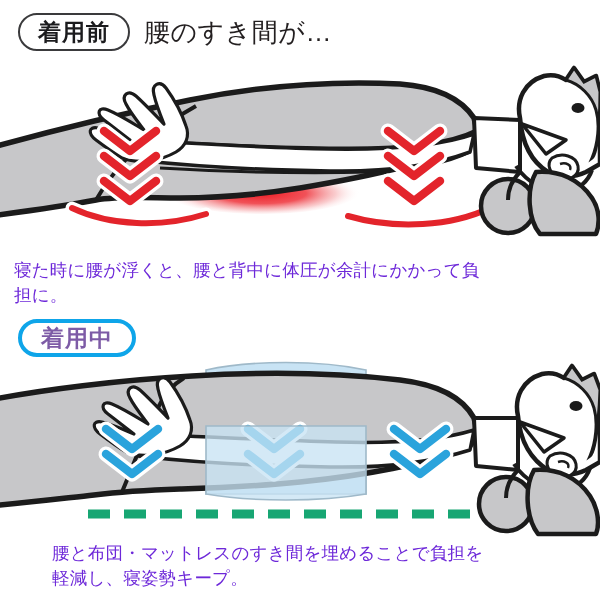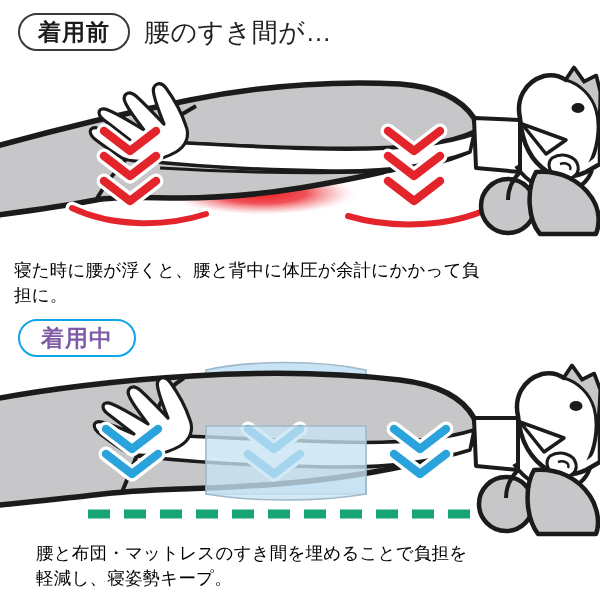--- a/index.html
+++ b/index.html
@@ -47,52 +47,52 @@
     font-weight: bold;
     font-size: 23px;
     letter-spacing: 1px;
     background: #ffffff;
   }
   .badge-before {
     border: 2px solid #3a3a3c;
     color: #1b1b1d;
   }
   .badge-during {
-    border: 2px solid #0ea5e9;
+    border: 4px solid #0ea5e9;
     color: #7d5ba6;
     min-width: 118px;
   }
   .hdr-title {
     margin-left: 14px;
     font-size: 26px;
     font-weight: normal;
     color: #231f20;
     letter-spacing: 0.5px;
     white-space: nowrap;
   }
 
   
   .caption {
     position: absolute;
     left: 0;
     width: 496px;
     box-sizing: border-box;
     font-size: 17.5px;
     line-height: 1.45;
-    color: #000000;
+    color: #6d28d9;
     letter-spacing: 0.2px;
     white-space: pre-line;
   }
   .caption-1 {
     top: 258px;
     padding-left: 14px;
   }
   .caption-2 {
     top: 541px;
-    padding-left: 36px;
+    padding-left: 52px;
   }
 
   
   .figure {
     position: absolute;
     left: 0;
     width: 600px;
   }
   .fig-1 { top: 48px;  height: 200px; }
   .fig-2 { top: 352px; height: 188px; }

